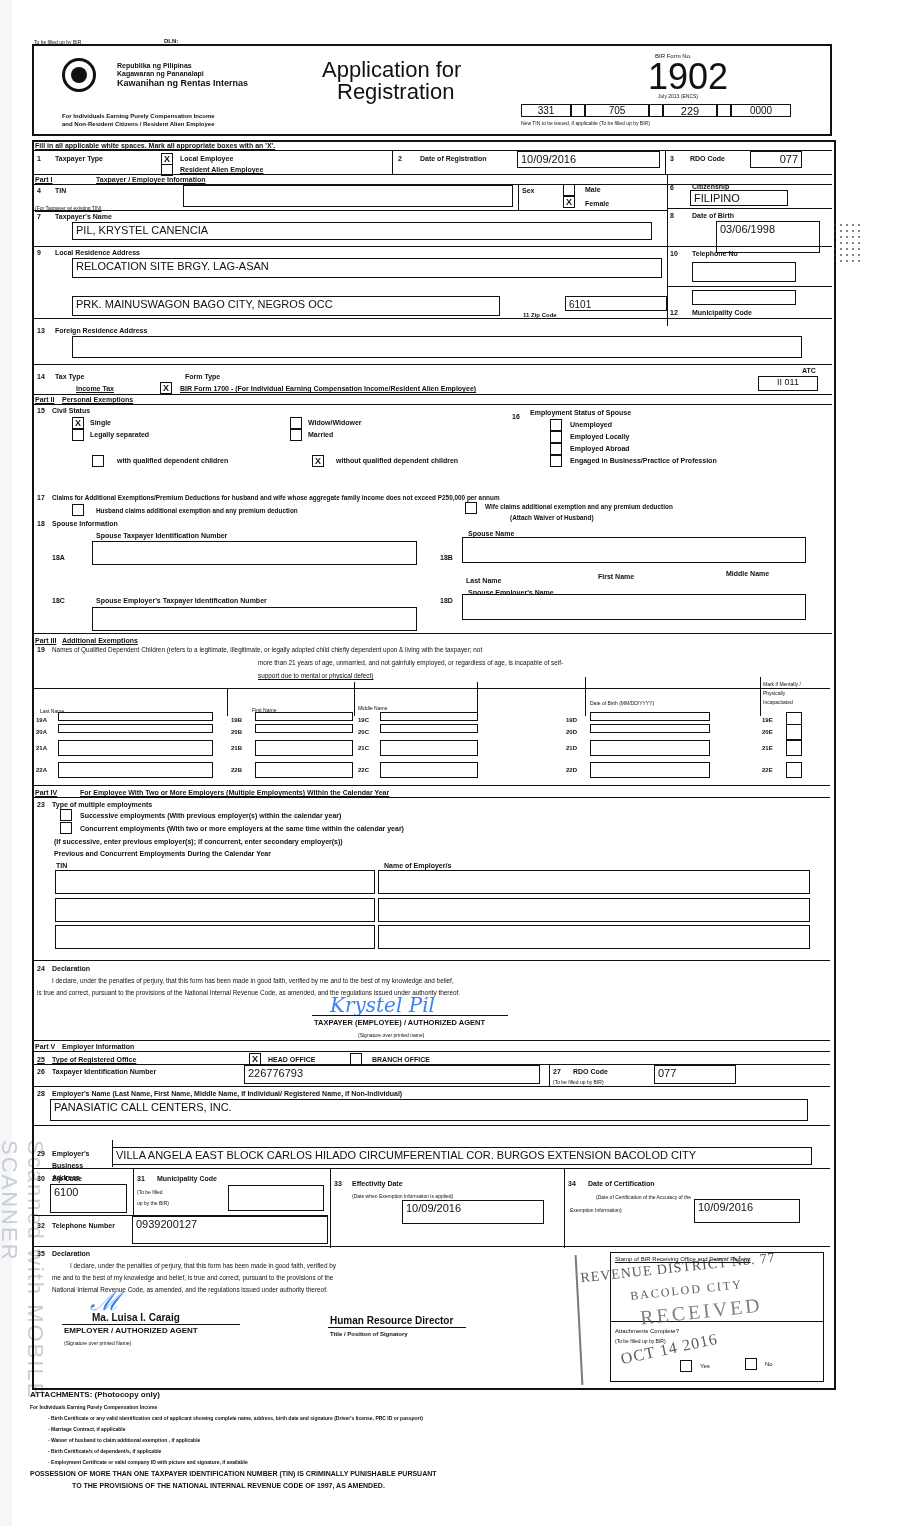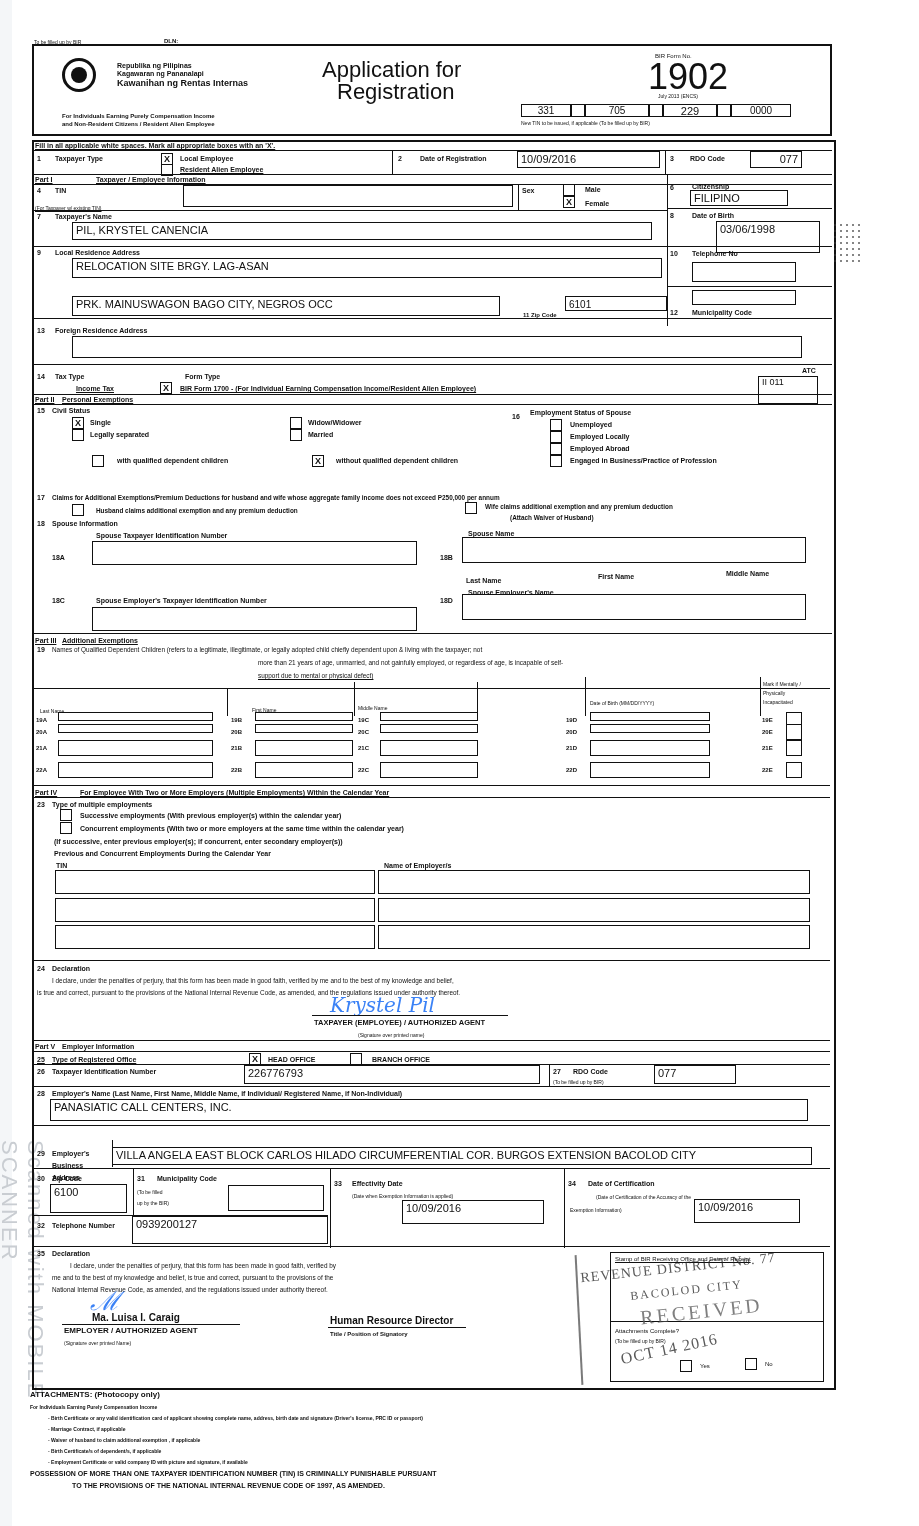--- a/index.html
+++ b/index.html
@@ -120,21 +120,21 @@
 <div class="fld" style="left:72px;top:336px;width:730px;height:22px;"></div>
 <div class="hl" style="left:32px;top:364px;width:800px;"></div>
 
 <div class="t tb" style="left:37px;top:373px;">14</div>
 <div class="t tb" style="left:55px;top:373px;">Tax Type</div>
 <div class="t tb" style="left:185px;top:373px;">Form Type</div>
 <div class="t tb" style="left:76px;top:385px;text-decoration:underline;">Income Tax</div>
 <div class="cb" style="left:160px;top:382px;">X</div>
 <div class="t tb" style="left:180px;top:385px;text-decoration:underline;">BIR Form 1700 - (For Individual Earning Compensation Income/Resident Alien Employee)</div>
 <div class="t tb" style="left:802px;top:367px;">ATC</div>
-<div class="fld" style="left:758px;top:376px;width:60px;height:28px;font-size:9px;line-height:9px;">II 011</div>
+<div class="fld" style="left:758px;top:376px;width:60px;height:15px;font-size:9px;line-height:9px;text-align:center;">II 011</div>
 <div class="hl" style="left:32px;top:394px;width:800px;"></div>
 
 <div class="t tb" style="left:35px;top:396px;text-decoration:underline;">Part II</div>
 <div class="t tb" style="left:62px;top:396px;text-decoration:underline;">Personal Exemptions</div>
 <div class="hl" style="left:32px;top:404px;width:800px;"></div>
 <div class="t tb" style="left:37px;top:407px;">15</div>
 <div class="t tb" style="left:52px;top:407px;">Civil Status</div>
 <div class="cb" style="left:72px;top:417px;">X</div>
 <div class="t tb" style="left:90px;top:419px;">Single</div>
 <div class="cb" style="left:72px;top:429px;"></div>

